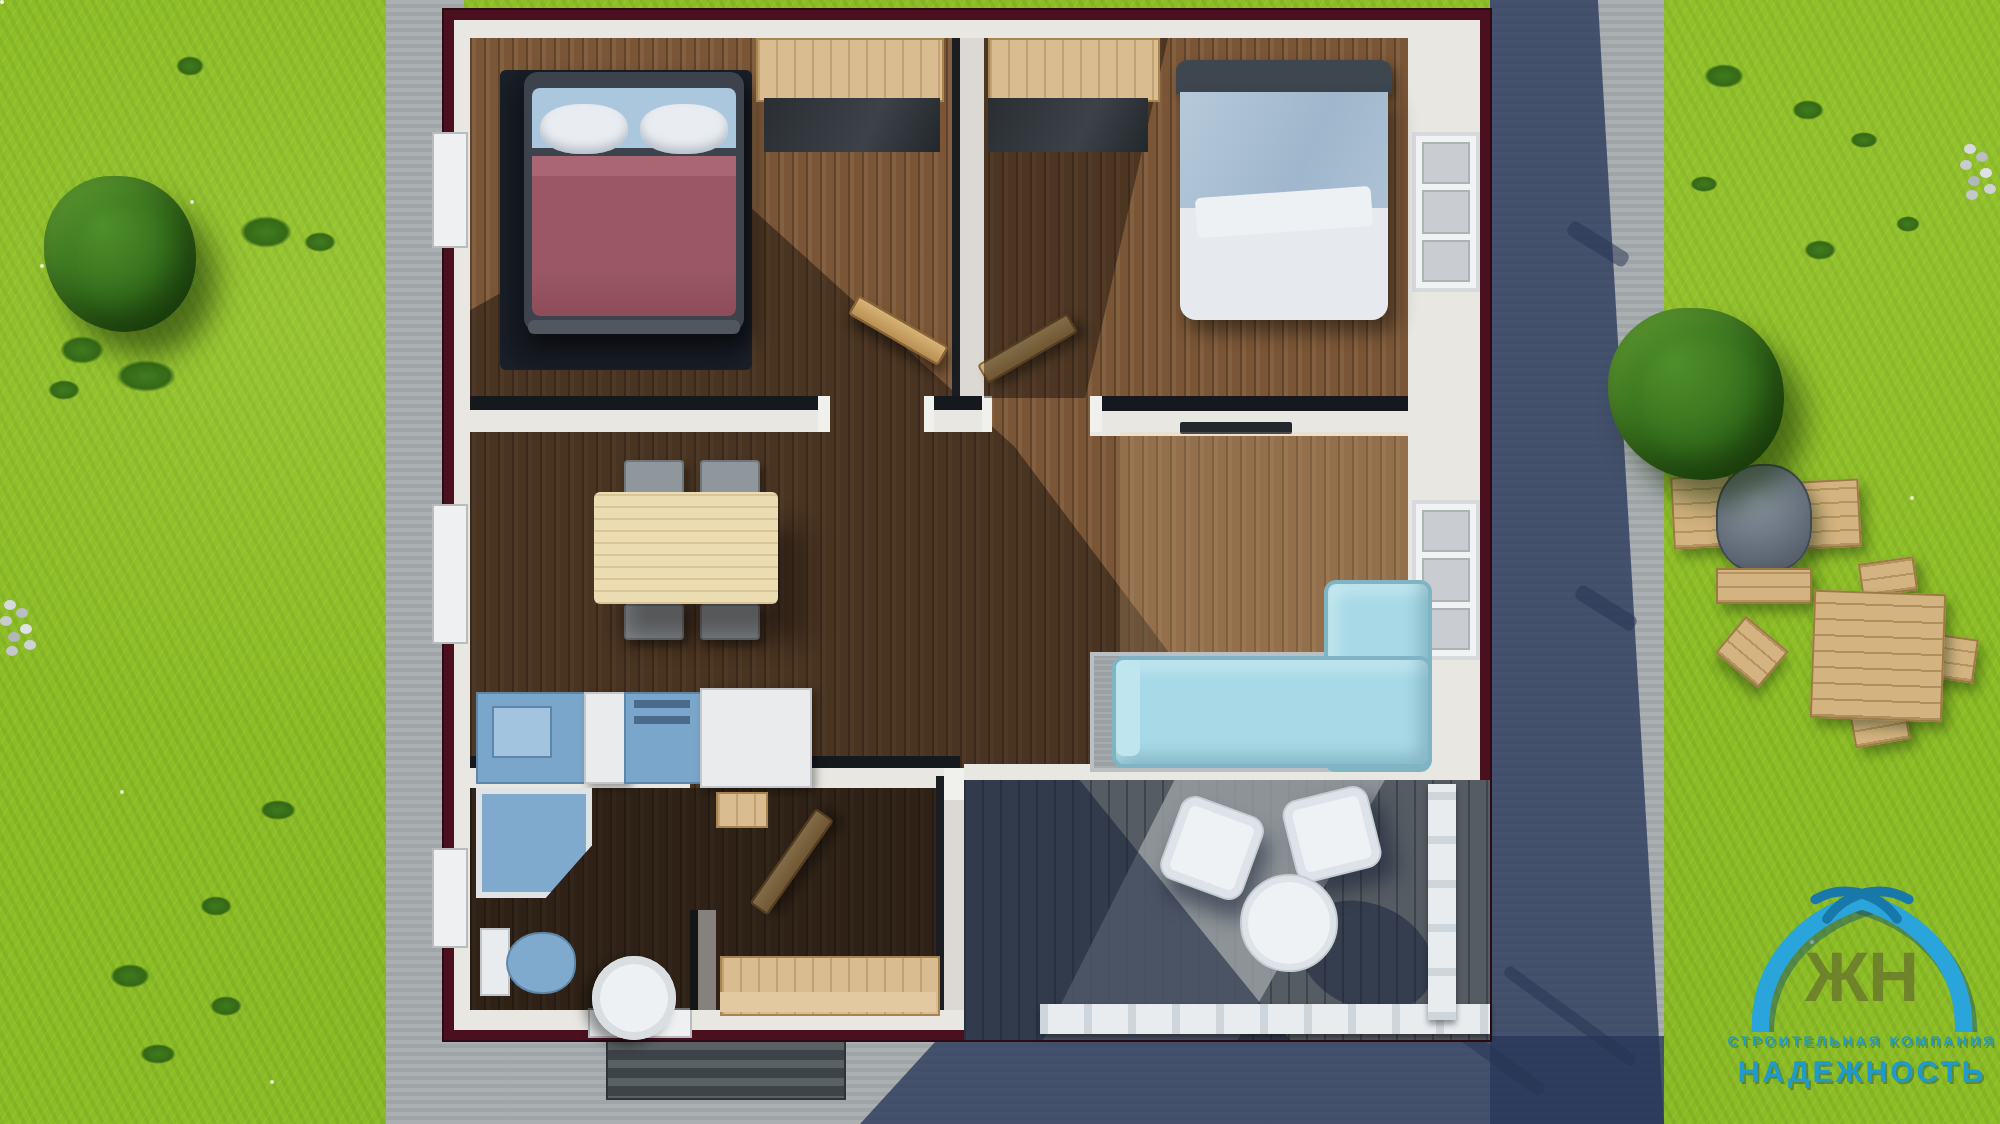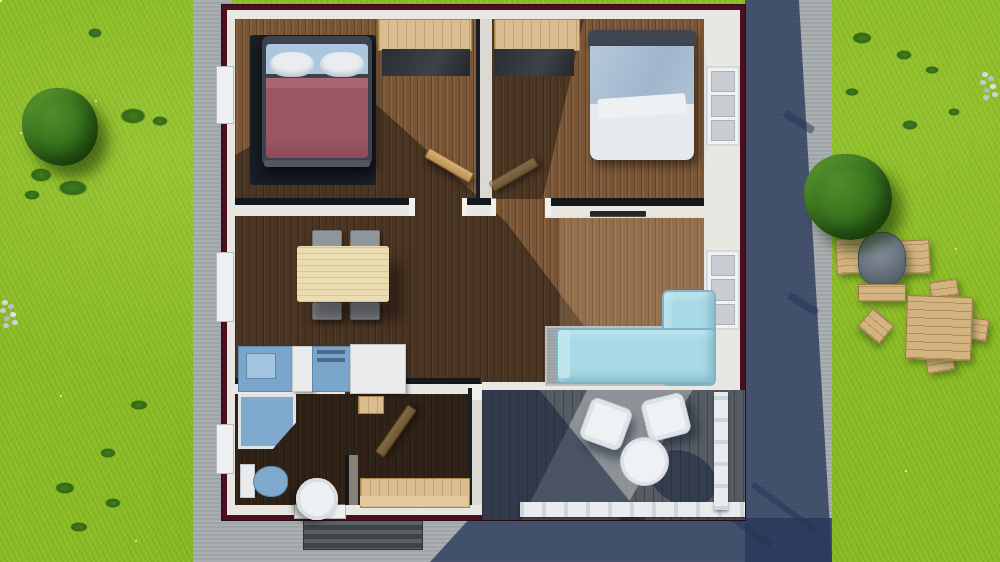--- a/index.html
+++ b/index.html
@@ -215,14 +215,27 @@
   <div class="abs bush" style="left:845px;top:88px;width:14px;height:8px"></div>
   <div class="abs bush" style="left:902px;top:120px;width:16px;height:10px"></div>
   <div class="abs bush" style="left:948px;top:108px;width:12px;height:8px"></div>
   <div class="abs rocks" style="left:2px;top:300px;width:24px;height:34px">
       <div class="rock-dot"></div>
     </div>
   <div class="abs rocks" style="left:982px;top:72px;width:20px;height:30px">
       <div class="rock-dot"></div>
     </div>
 
+  <div class="abs" style="left:862px;top:438px;width:138px;height:112px">
+    <svg width="138" height="78" viewBox="0 0 140 80" style="position:absolute;left:0;top:0">
+      <text x="70" y="64" text-anchor="middle" font-size="36" font-weight="bold" fill="rgba(104,118,44,0.8)" font-family="Liberation Sans, sans-serif">ЖН</text>
+      <path d="M18,82 C16,48 38,22 72,12" stroke="rgba(16,75,110,0.45)" stroke-width="10" fill="none" stroke-linecap="round" transform="translate(2,3)"></path>
+      <path d="M122,82 C124,48 102,22 68,12" stroke="rgba(16,75,110,0.45)" stroke-width="10" fill="none" stroke-linecap="round" transform="translate(2,3)"></path>
+      <path d="M18,82 C16,48 38,22 72,12" stroke="#2aa5dc" stroke-width="9" fill="none" stroke-linecap="round"></path>
+      <path d="M122,82 C124,48 102,22 68,12" stroke="#2aa5dc" stroke-width="9" fill="none" stroke-linecap="round"></path>
+      <path d="M52,22 C62,8 80,4 94,12" stroke="#1878aa" stroke-width="5" fill="none" stroke-linecap="round"></path>
+      <path d="M88,22 C78,8 60,4 46,12" stroke="#1878aa" stroke-width="5" fill="none" stroke-linecap="round"></path>
+    </svg>
+    <div class="wm-tagline" style="position:absolute;left:0;top:80px;width:138px">СТРОИТЕЛЬНАЯ КОМПАНИЯ</div>
+    <div class="wm-brand" style="position:absolute;left:0;top:90px;width:138px">НАДЕЖНОСТЬ</div>
+  </div>
 
 </div>
 
 </body></html>

